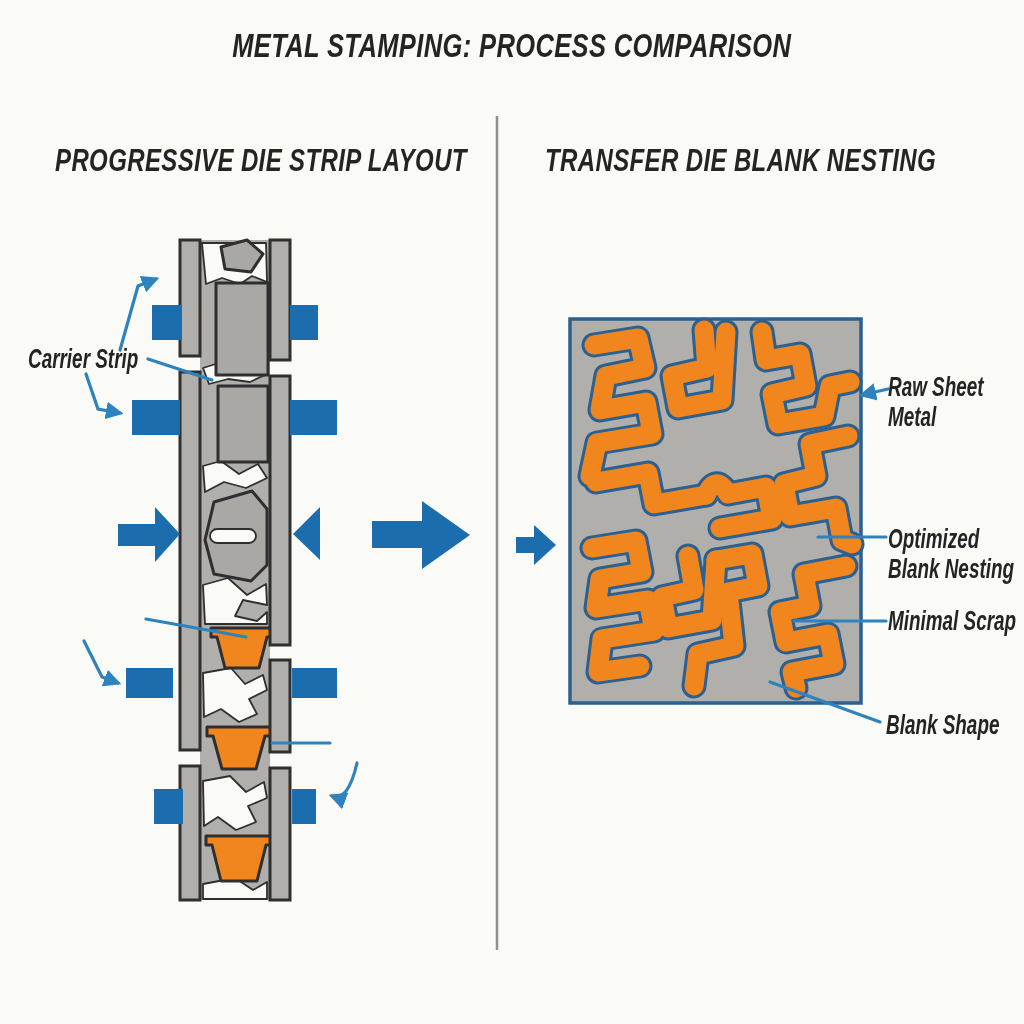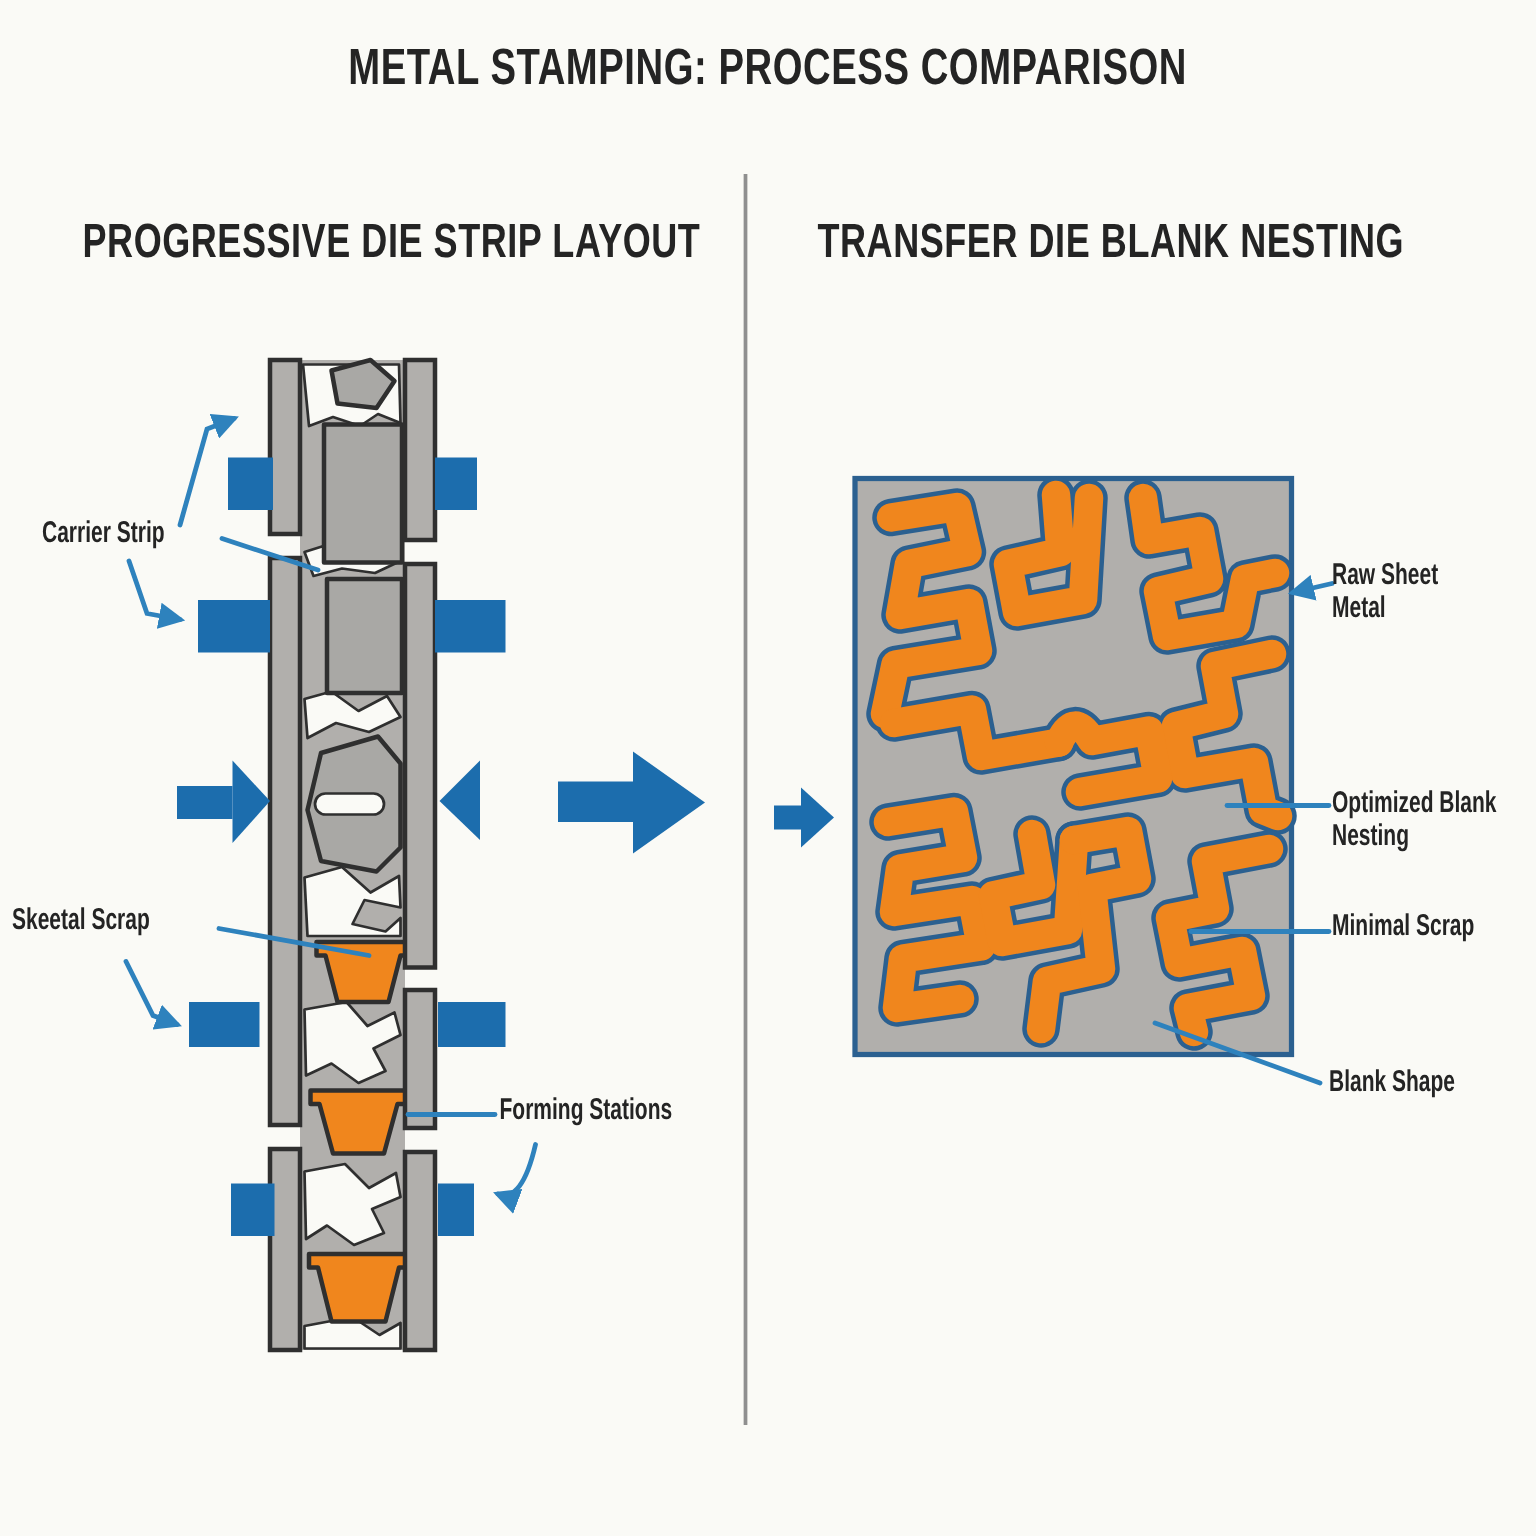--- a/index.html
+++ b/index.html
@@ -9,28 +9,28 @@
     --leader-blue:#2e82bd;
     --metal-gray:#b1afac;
     --blank-gray:#a9a8a5;
     --part-orange:#f0861d;
     --outline-dark:#2f2f2f;
     --nesting-outline:#2b6090;
     --divider:#8f8f8f;
   }
   html,body{margin:0;padding:0;background:#fff;}
   .canvas{position:relative;width:1024px;height:1024px;background:var(--background);
-          font-family:"Liberation Sans", sans-serif;overflow:hidden;}
+          font-family:"Liberation Sans", sans-serif;overflow:hidden;font-style:italic;}
   svg{position:absolute;left:0;top:0;}
   .hdr{position:absolute;font-weight:bold;color:var(--text-dark);white-space:nowrap;}
   .hdr .tx{display:inline-block;transform:scaleX(0.75);transform-origin:left center;letter-spacing:.5px;}
   .title{left:0;right:0;top:26px;text-align:center;font-size:34px;}
   .title .tx{transform-origin:center center;}
   .h2{font-size:32px;top:142px;}
-  .lbl{position:absolute;font-weight:bold;font-size:20px;color:var(--text-dark);line-height:1.12;}
+  .lbl{position:absolute;font-weight:bold;font-size:27px;color:var(--text-dark);line-height:1.12;}
   .lbl .tx{display:inline-block;transform:scaleX(0.70);transform-origin:left top;white-space:nowrap;}
   .lbl .tx.wrap{white-space:normal;}
   .metal{fill:var(--metal-gray);stroke:var(--outline-dark);stroke-width:3;}
   .blank{fill:var(--blank-gray);stroke:var(--outline-dark);stroke-width:3;stroke-linejoin:round;}
   .void{fill:var(--background);stroke:var(--outline-dark);stroke-width:1.8;stroke-linejoin:round;}
   .tab{fill:var(--accent-blue);}
   .solid-arrow{fill:var(--accent-blue);}
   .cup{fill:var(--part-orange);stroke:var(--outline-dark);stroke-width:3;stroke-linejoin:round;}
   .leader{stroke:var(--leader-blue);stroke-width:3.2;fill:none;stroke-linecap:round;}
   #ah path{fill:var(--leader-blue);}
@@ -148,21 +148,19 @@
     <path class="leader" d="M886,621 L794,621"></path>
     <path class="leader" d="M770,682 L880,722"></path>
   </svg>
 
   <div class="hdr title"><span class="tx">METAL STAMPING: PROCESS COMPARISON</span></div>
 
   <div class="hdr h2" style="left:55px;text-align:right;"><span class="tx">PROGRESSIVE DIE STRIP LAYOUT</span></div>
   <div class="hdr h2" style="left:545px;"><span class="tx">TRANSFER DIE BLANK NESTING</span></div>
 
   <div class="lbl" style="left:28px;top:344px;"><span class="tx">Carrier Strip</span></div>
-  <div class="lbl" style="left:8px;top:602px;"><span class="tx">Skeetal Scrap</span></div>
-  <div class="lbl" style="left:333px;top:729px;"><span class="tx">Forming Stations</span></div>
 
   <div class="lbl" style="left:888px;top:372px;"><span class="tx wrap" style="width:140px;">Raw Sheet Metal</span></div>
   <div class="lbl" style="left:888px;top:524px;"><span class="tx wrap" style="width:190px;">Optimized Blank Nesting</span></div>
   <div class="lbl" style="left:888px;top:606px;"><span class="tx">Minimal Scrap</span></div>
   <div class="lbl" style="left:886px;top:710px;"><span class="tx">Blank Shape</span></div>
 
 </div>
 
 </body></html>

